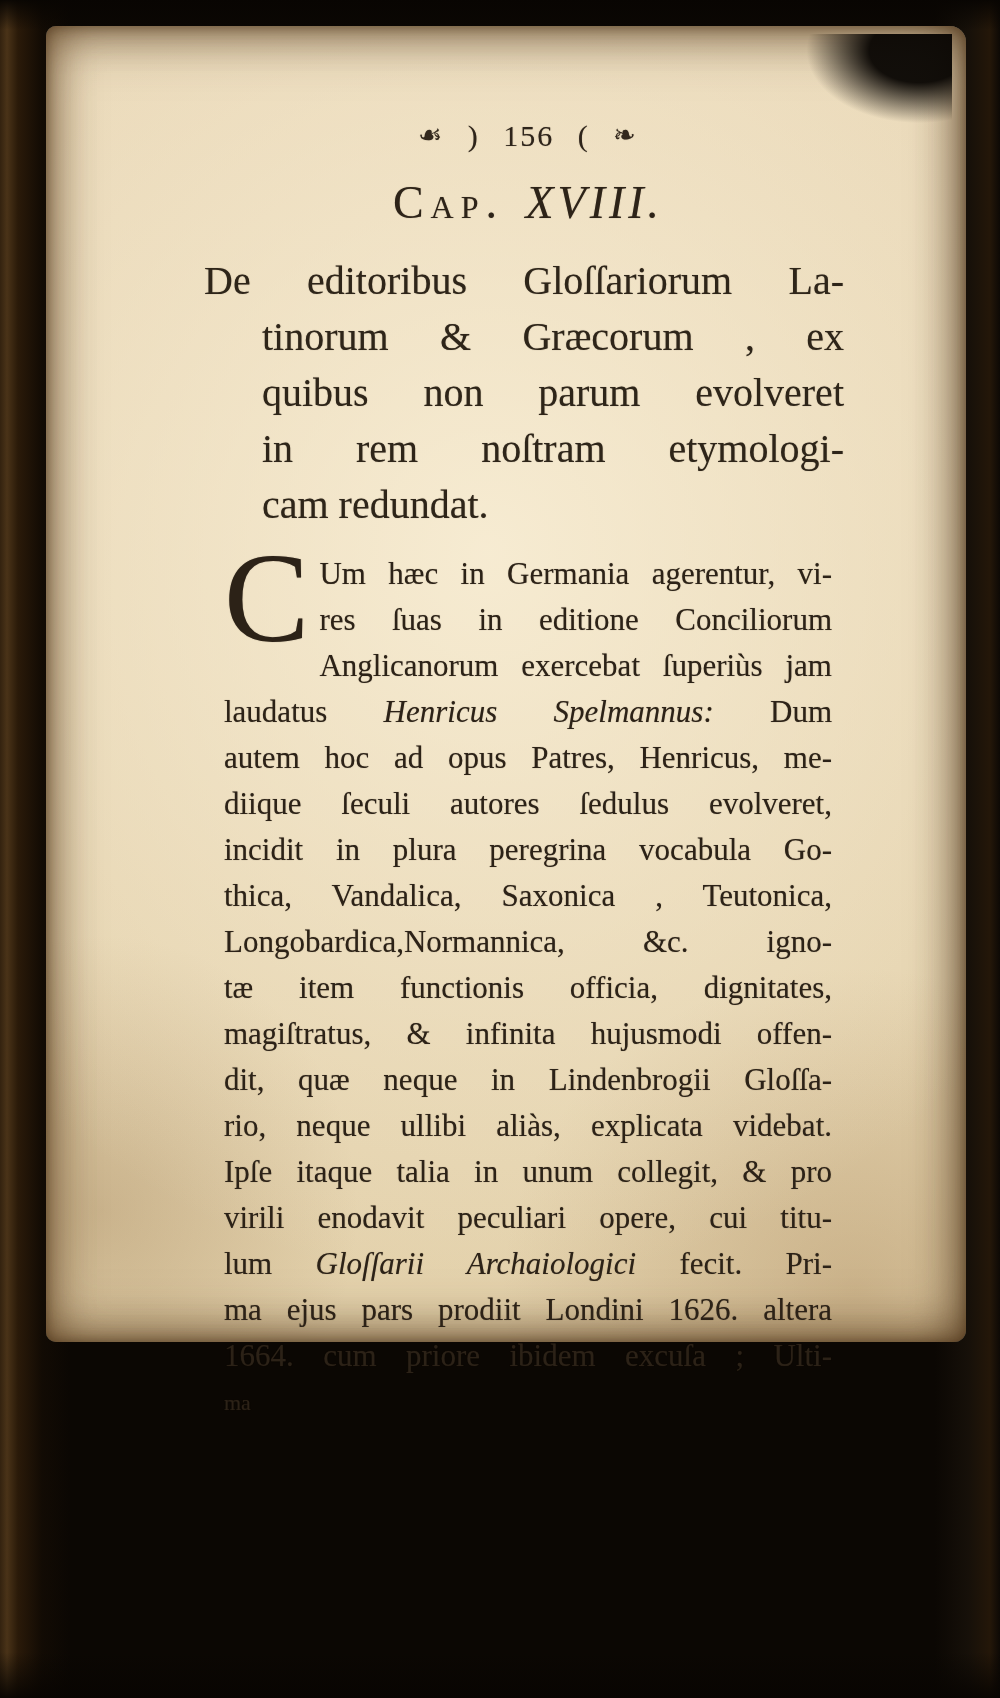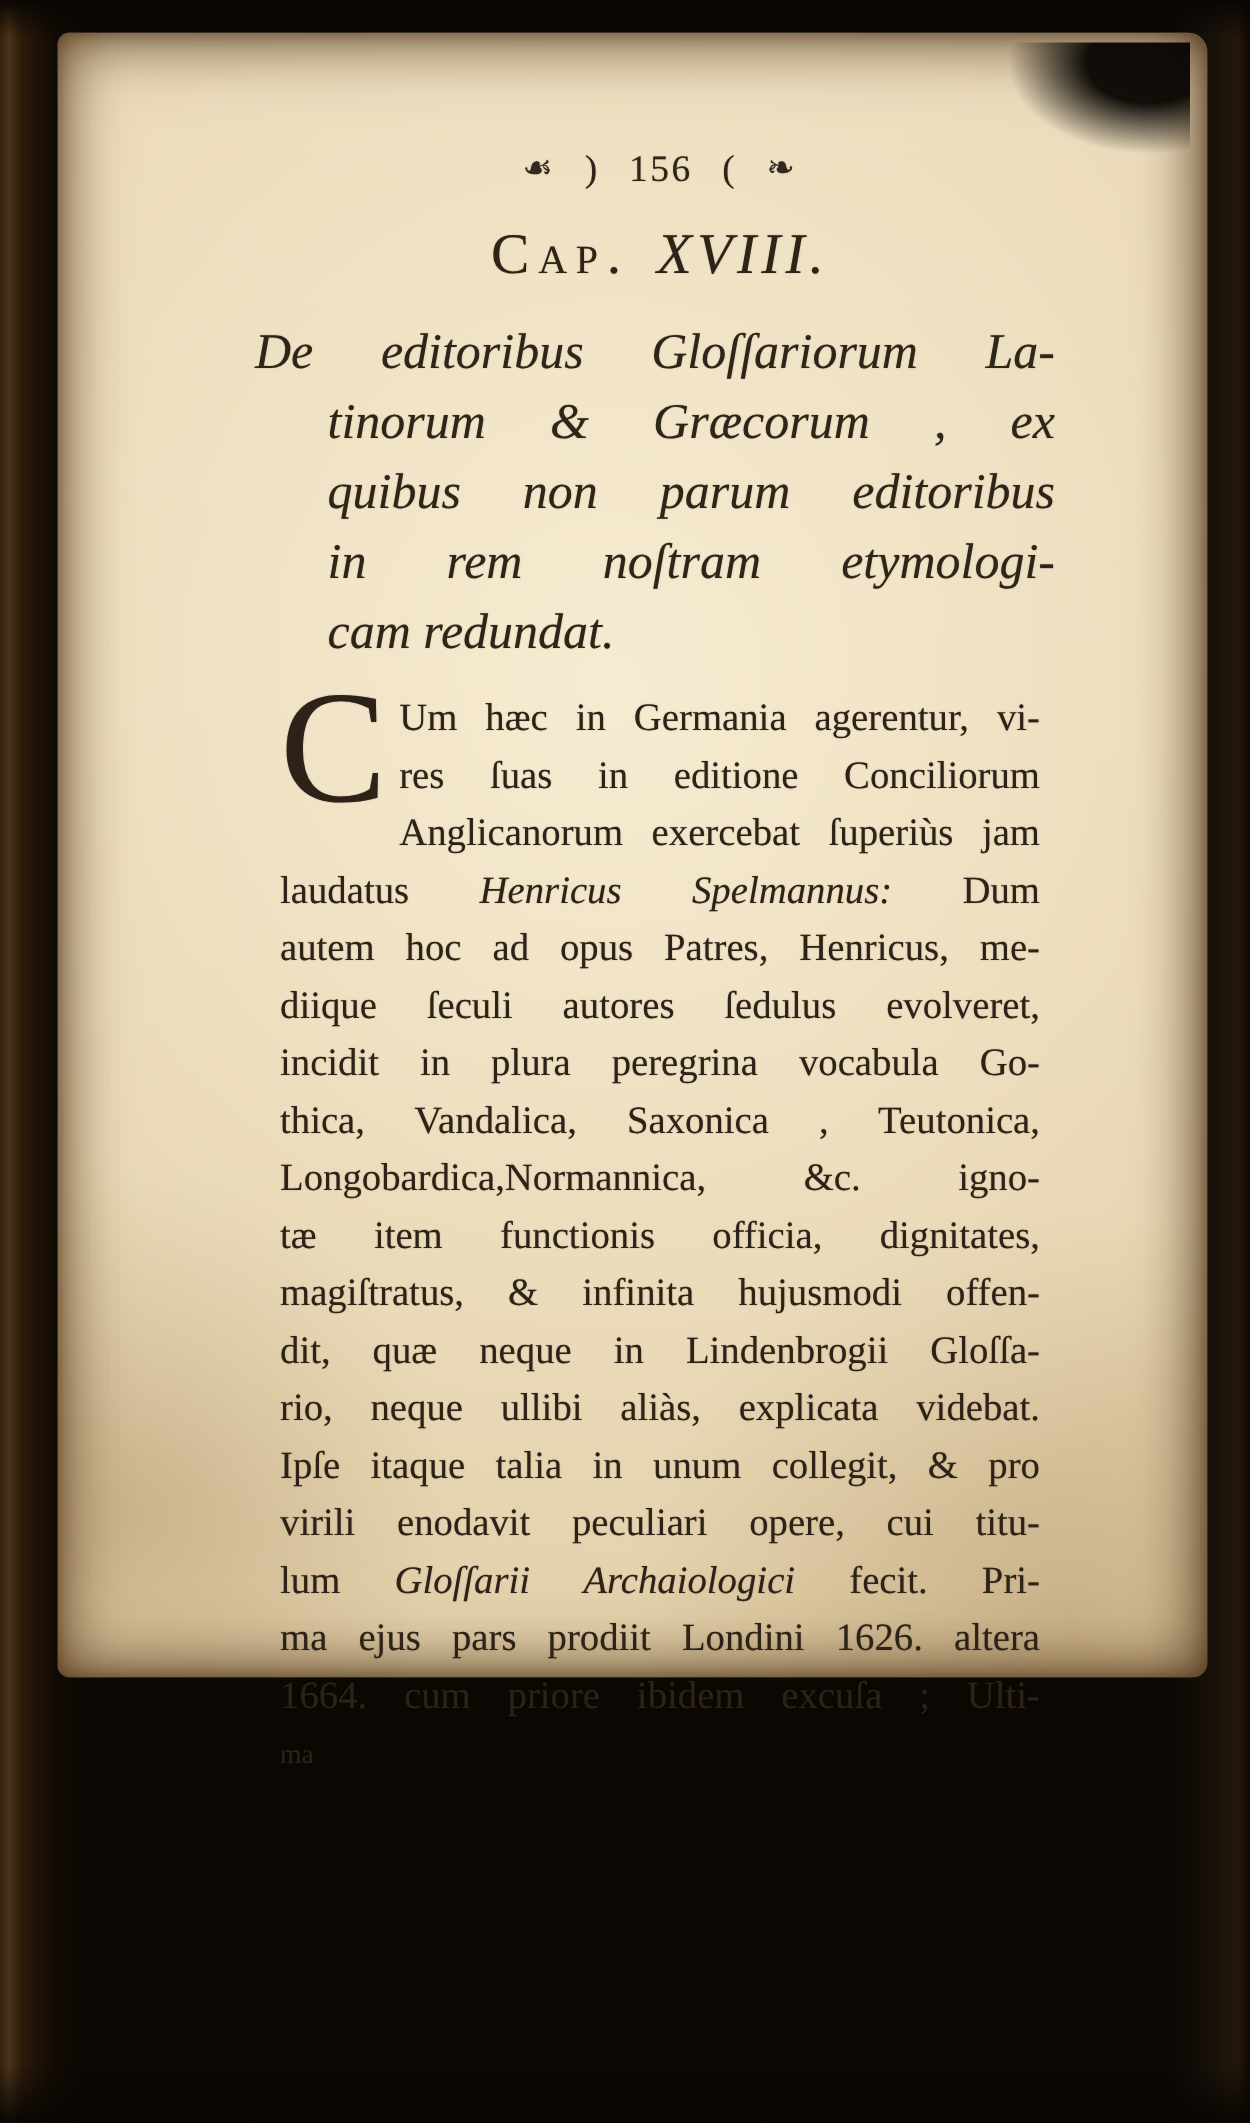--- a/index.html
+++ b/index.html
@@ -54,21 +54,21 @@
   .folio-line .sep{display:inline-block;margin:0 14px;}
   
   .chapter{
     text-align:center;margin-top:22px;font-size:46px;line-height:52px;color:#2d2318;
   }
   .chapter .cap{font-variant:small-caps;letter-spacing:7px;}
   .chapter .num{letter-spacing:4px;margin-left:10px;font-style:italic;}
   
   .title-block{
     margin-top:24px;margin-left:-20px;width:640px;
-    font-style:italic;font-size:40px;line-height:56px;color:#2e2519;
+    font-size:40px;line-height:56px;color:#2e2519;
   }
   .t-line{text-align:justify;text-align-last:justify;white-space:nowrap;}
   .t-line.indent{padding-left:58px;}
   .t-line.t-last{text-align:left;text-align-last:left;}
   
   .body-block{margin-top:18px;font-size:31px;line-height:46px;color:#2c2217;}
   .dropcap{
     float:left;font-size:128px;line-height:86px;height:92px;
     padding:4px 10px 0 0;color:#2c2217;
   }
@@ -92,21 +92,21 @@
       </div>
 
       <div class="chapter">
         <span class="cap">Cap.</span>
         <span class="num">XVIII.</span>
       </div>
 
       <div class="title-block">
         <div class="t-line">De editoribus Gloſſariorum La-</div>
         <div class="t-line indent">tinorum &amp; Græcorum , ex</div>
-        <div class="t-line indent">quibus non parum editoribus</div>
+        <div class="t-line indent">quibus non parum evolveret</div>
         <div class="t-line indent">in rem noſtram etymologi-</div>
         <div class="t-line indent t-last">cam redundat.</div>
       </div>
 
       <div class="body-block">
         <span class="dropcap">C</span>
         <div class="b-line">Um hæc in Germania agerentur, vi-</div>
         <div class="b-line">res ſuas in editione Conciliorum</div>
         <div class="b-line">Anglicanorum exercebat ſuperiùs jam</div>
         <div class="b-line">

